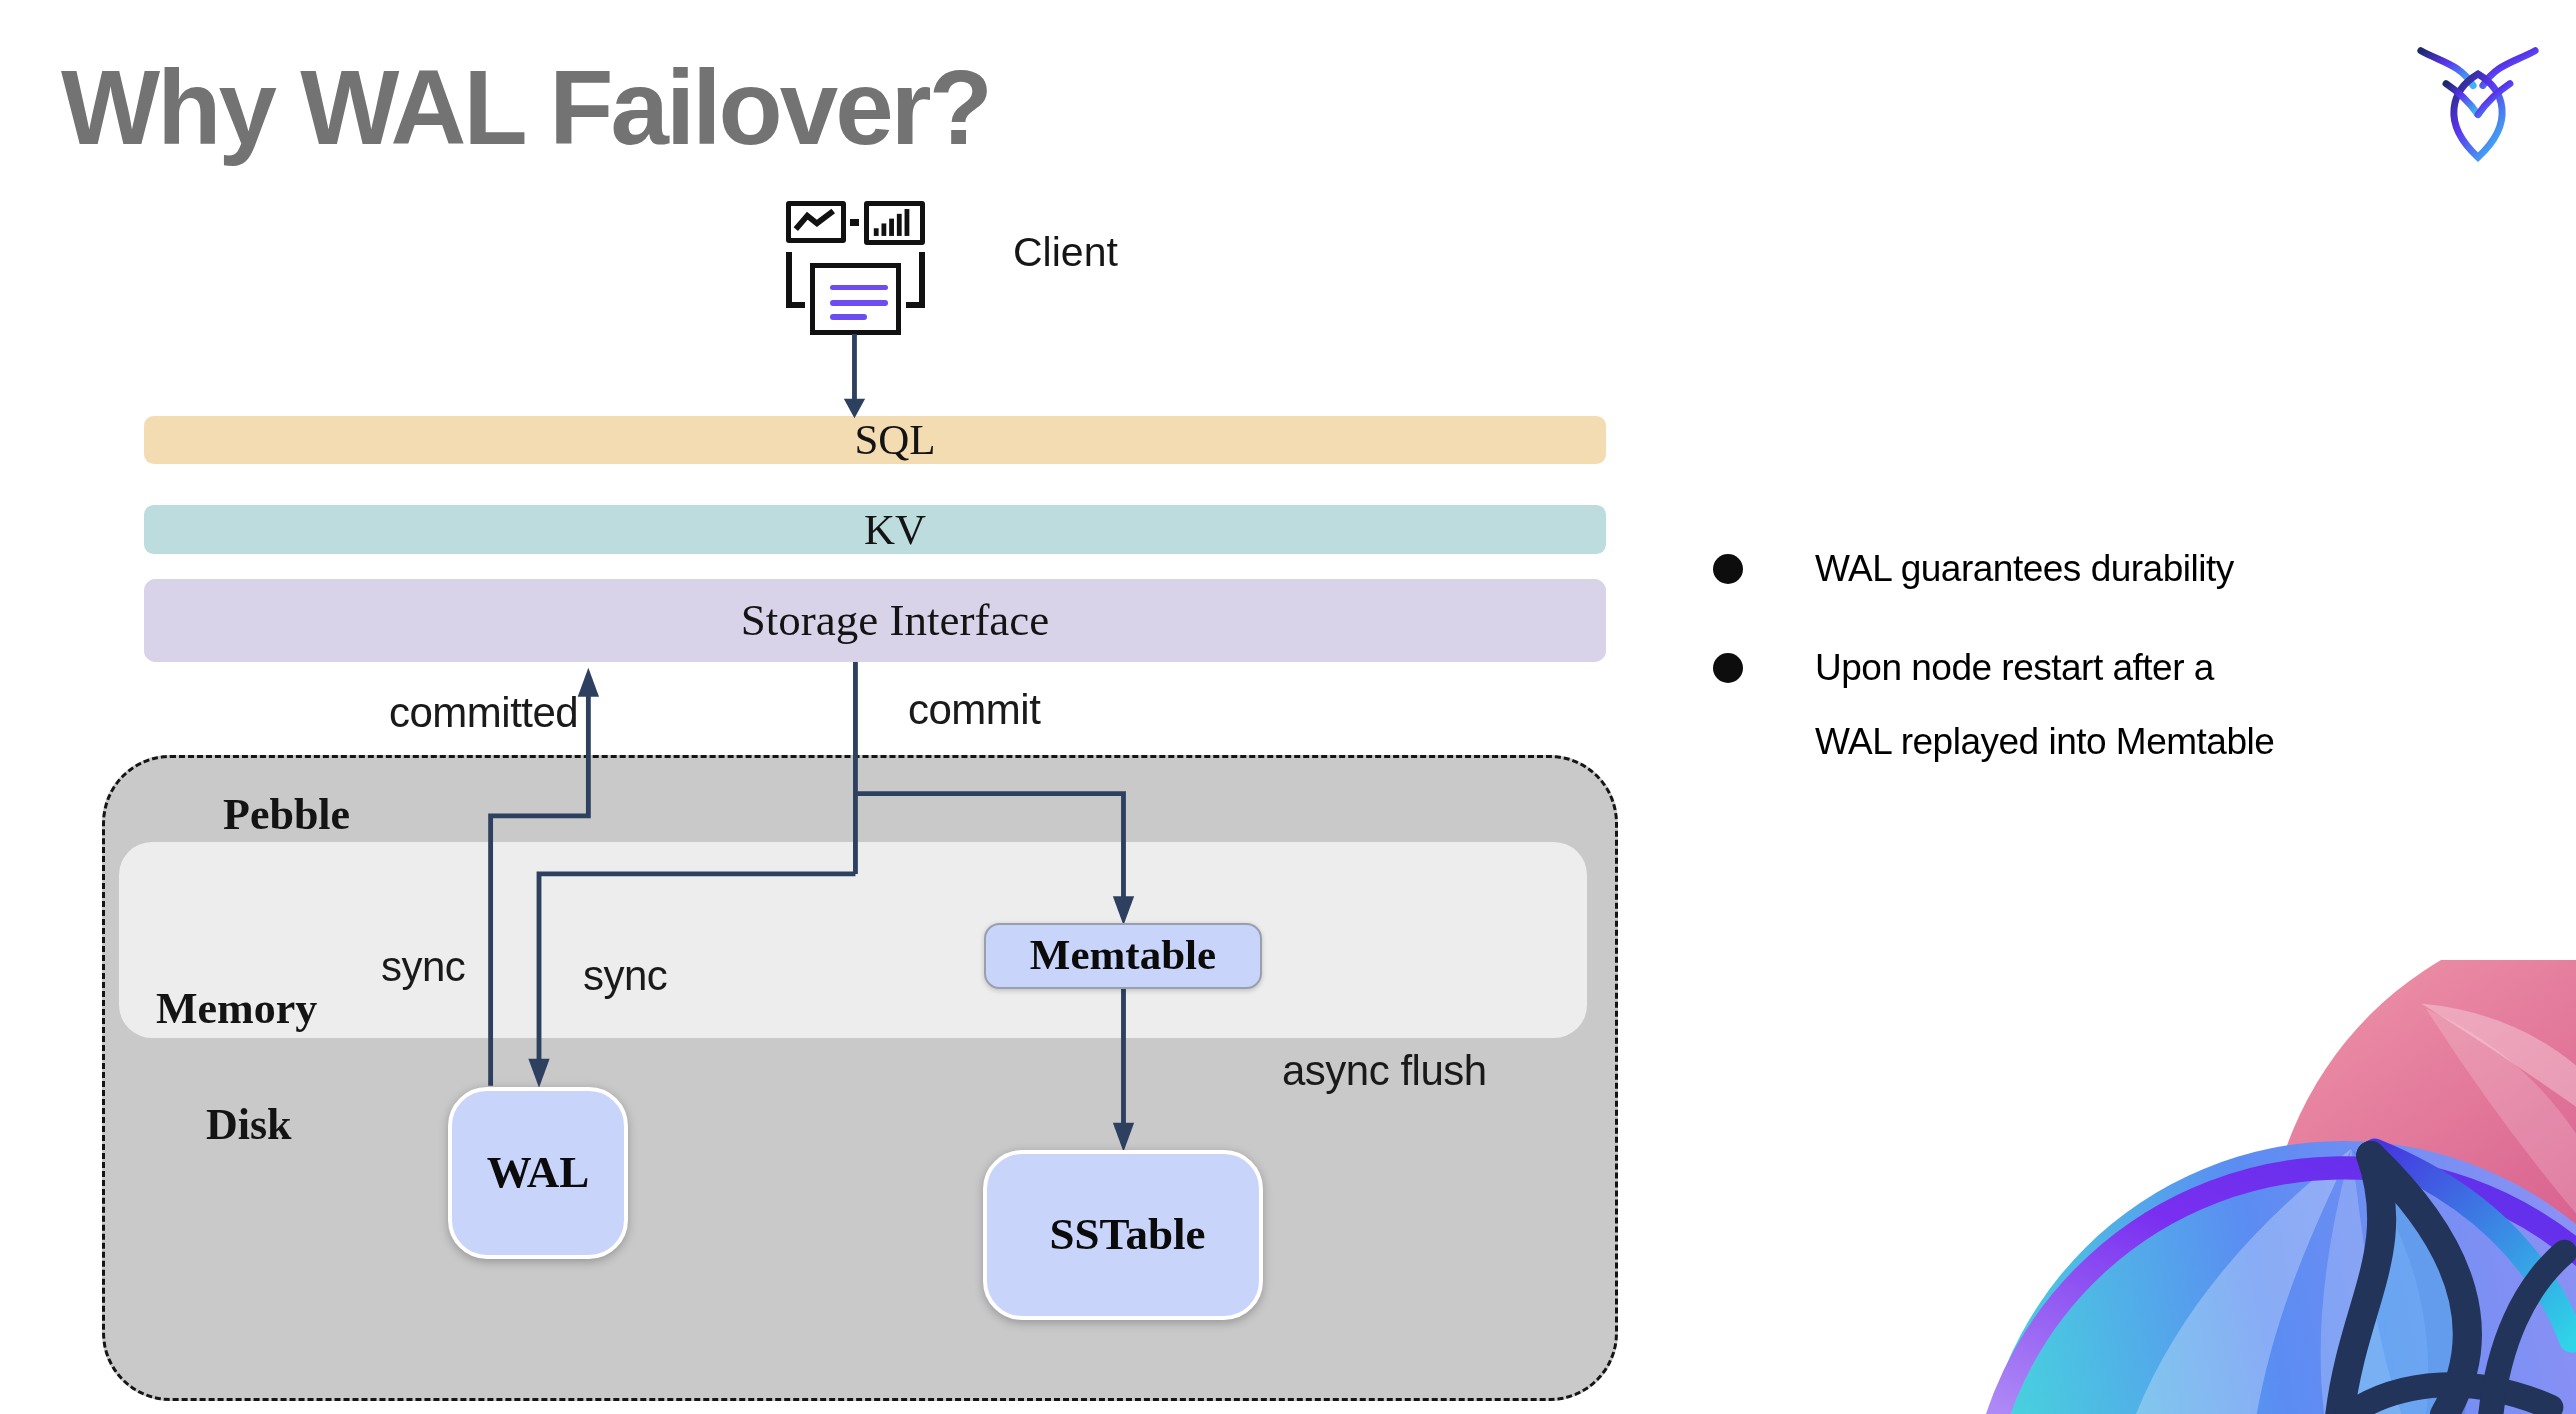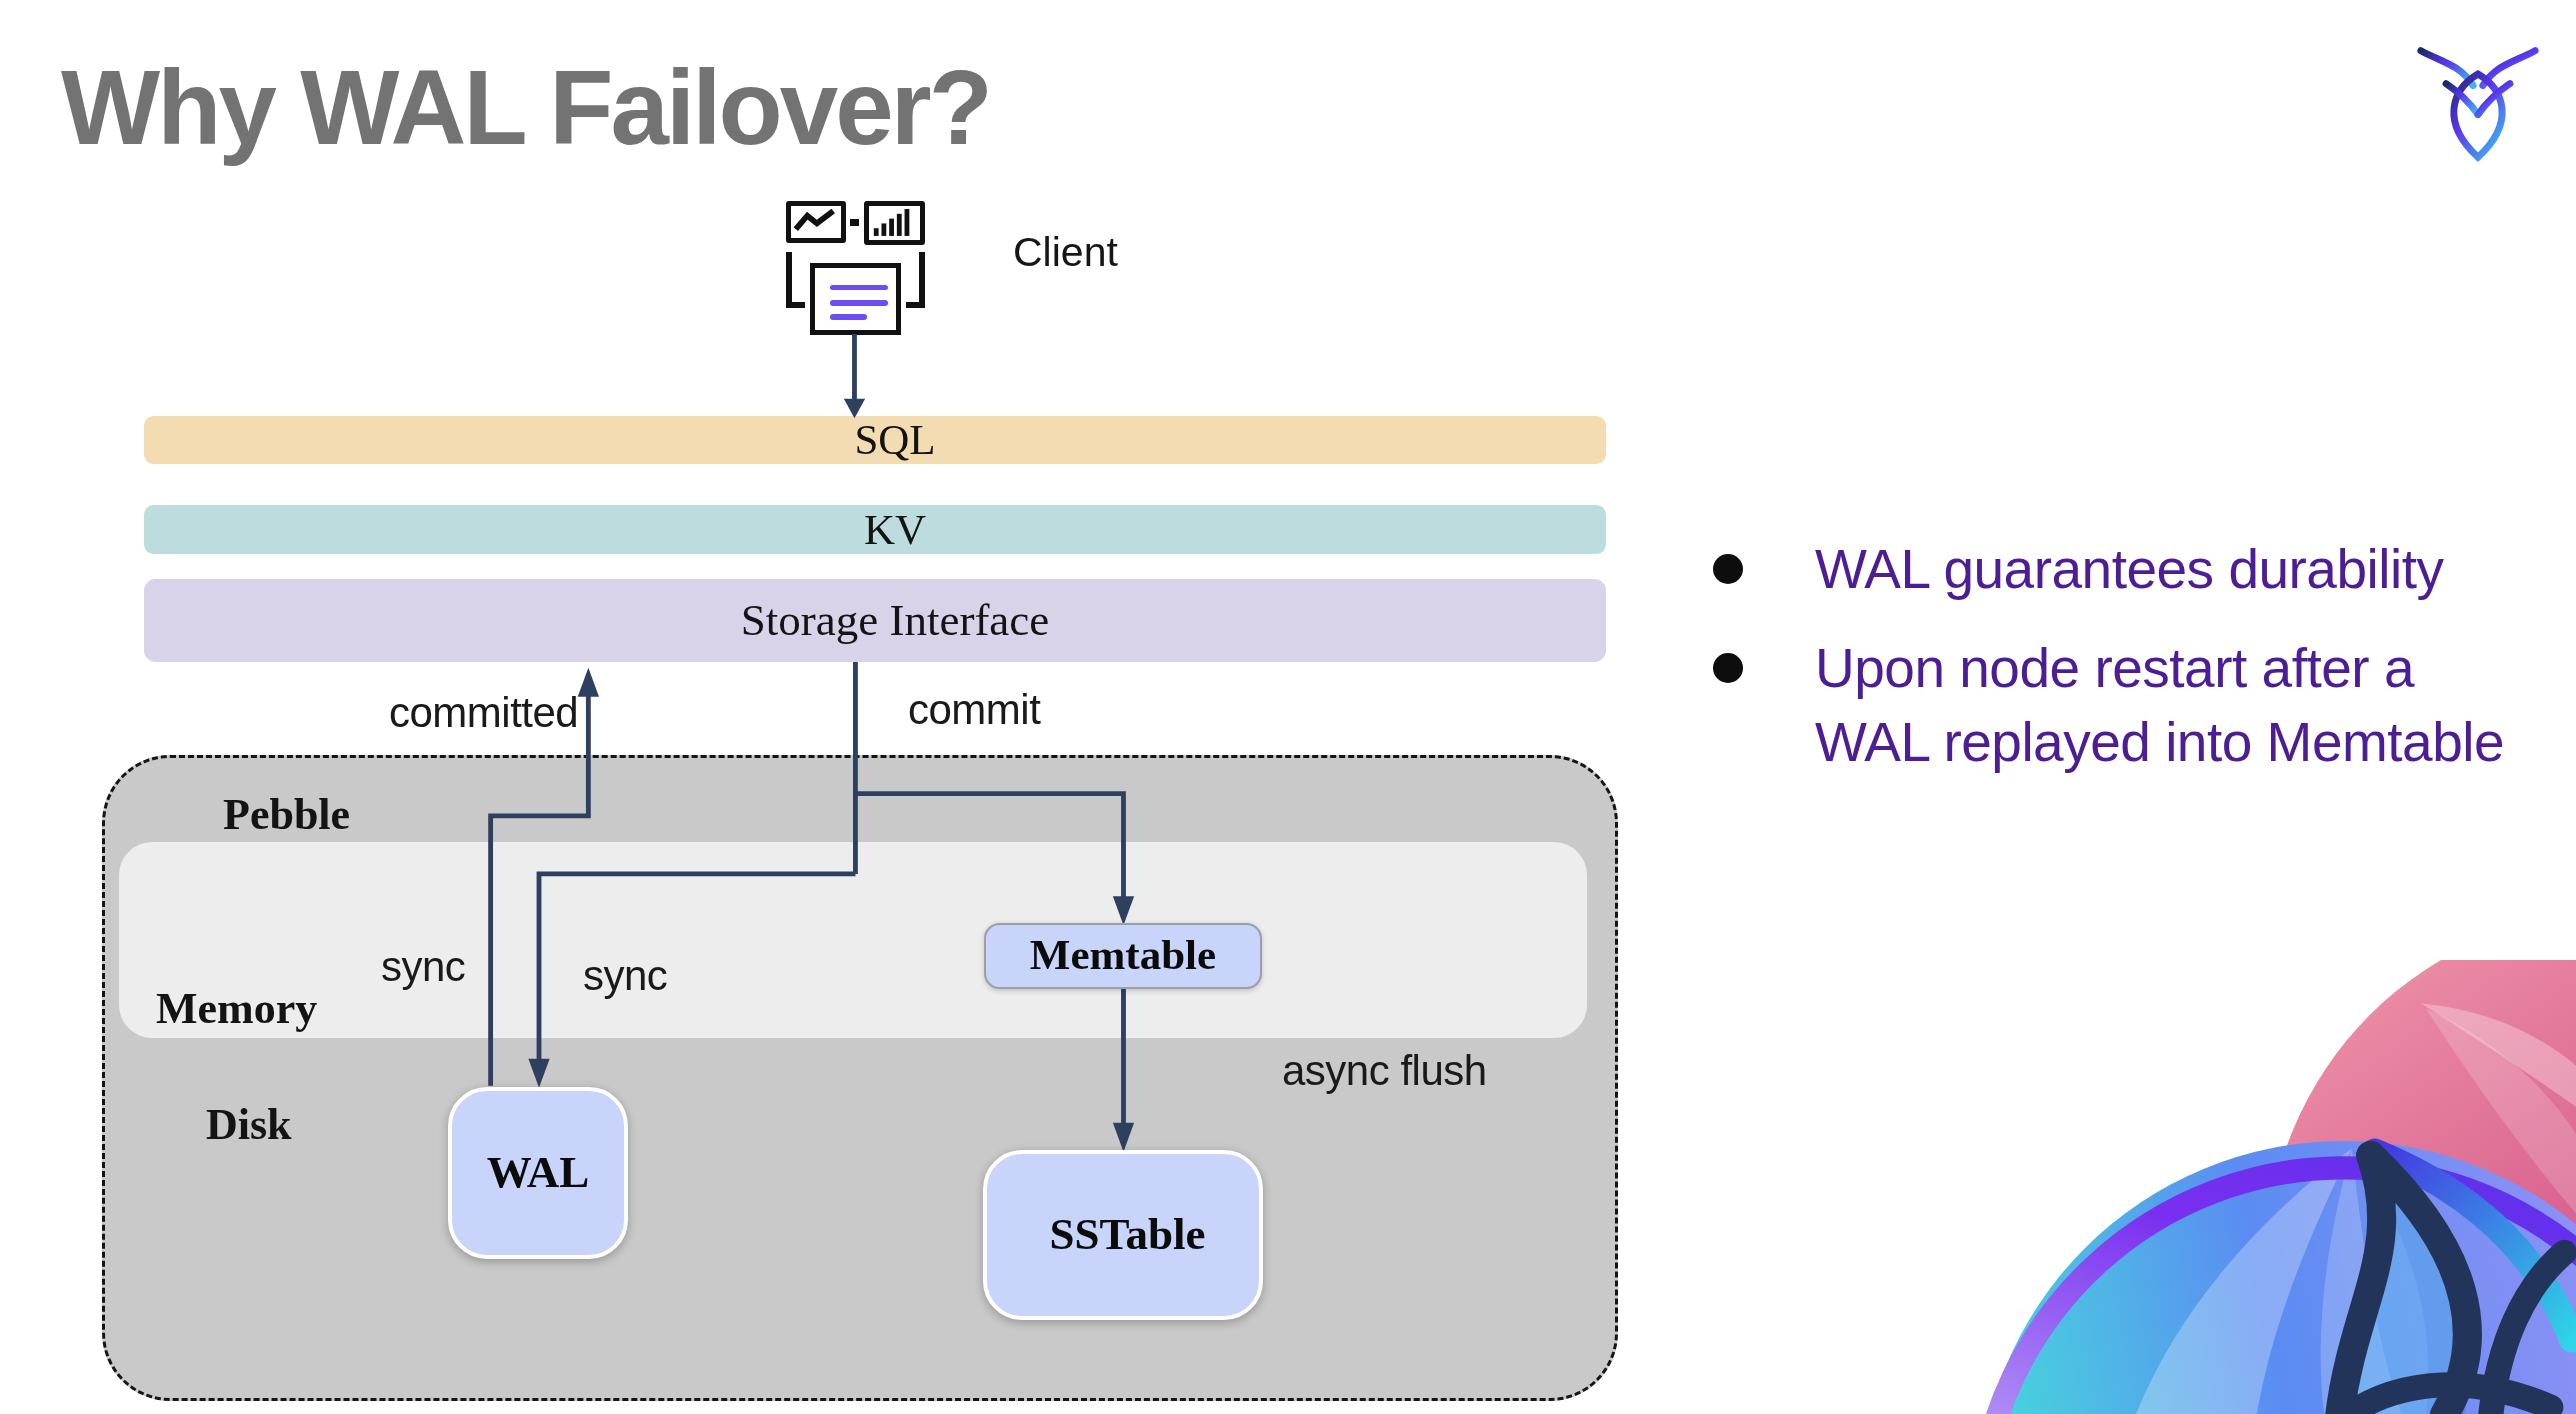--- a/index.html
+++ b/index.html
@@ -56,21 +56,21 @@
   
   .mon{box-sizing:border-box;border:5.8px solid #111;background:#fff;border-radius:2.9px;}
   .bracket-l{left:786px;top:252px;width:19.4px;height:56px;border-left:6.8px solid #111;border-bottom:6.8px solid #111;box-sizing:border-box;}
   .bracket-r{left:906px;top:252px;width:19.4px;height:56px;border-right:6.8px solid #111;border-bottom:6.8px solid #111;box-sizing:border-box;}
   .doc{left:810px;top:263px;width:91px;height:72px;border:5.8px solid #111;background:#fff;box-sizing:border-box;}
   .doc-line{position:absolute;left:14.5px;height:5.8px;border-radius:2.9px;}
   .client-label{left:1013px;top:229px;font-size:41px;color:#161616;}
   
   .bullet-dot{width:30px;height:30px;border-radius:50%;}
   .bullet-text{
-    font-size:55px;line-height:74px;letter-spacing:-0.5px;color:#4c1d95;white-space:nowrap;
+    font-size:37px;line-height:74px;letter-spacing:-0.5px;color:#000000;white-space:nowrap;
   }
   .bullet-text span{display:block;}
   svg{display:block;}
   .arrow-layer{left:0;top:0;pointer-events:none;}
 </style>
 </head>
 <body>
 
 <div class="slide">
 

